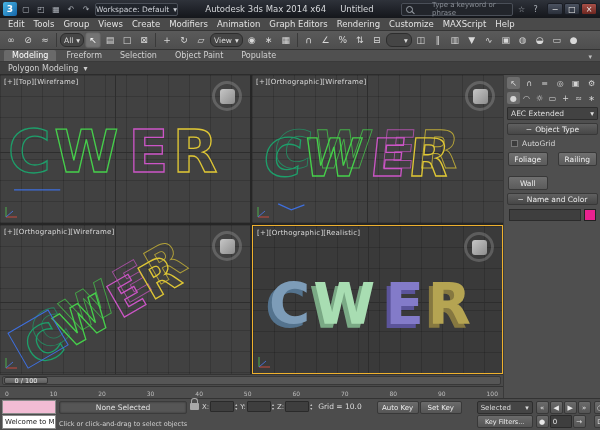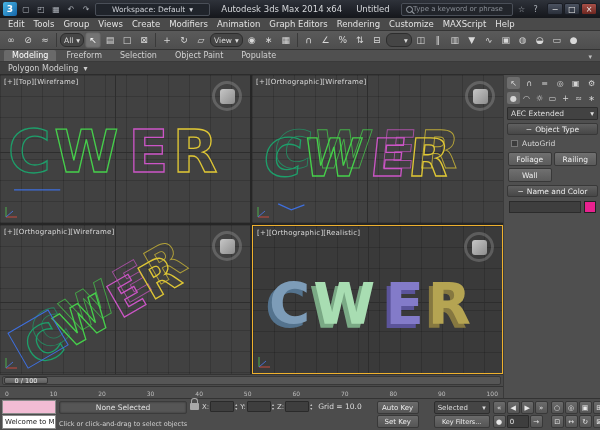--- a/index.html
+++ b/index.html
@@ -3,23 +3,23 @@
 <meta charset="utf-8">
 <style>
 *{margin:0;padding:0;box-sizing:border-box;font-family:"DejaVu Sans",sans-serif}
 html,body{width:600px;height:430px;overflow:hidden;background:#3c3c3c}
 .app{width:600px;height:430px;display:flex;flex-direction:column;background:#4c4c4c}
 
 
 .titlebar{height:18px;background:linear-gradient(#2e323a,#14161b);display:flex;align-items:center;color:#c9ccd1;font-size:8px;padding:0 3px;gap:3px;flex:0 0 auto}
 .logo{width:14px;height:14px;border-radius:2px;background:linear-gradient(135deg,#49b8e8,#1565a8);color:#fff;font-weight:bold;font-size:9px;display:flex;align-items:center;justify-content:center}
 .qa{width:12px;height:12px;display:flex;align-items:center;justify-content:center;color:#aeb3ba;font-size:8px}
-.workspace{height:13px;background:#20242b;border:1px solid #4a4f58;border-radius:2px;display:flex;align-items:center;gap:4px;padding:0 16px;font-size:7.5px;color:#cfd2d8}
+.workspace{height:13px;background:#20242b;border:1px solid #4a4f58;border-radius:2px;display:flex;align-items:center;gap:4px;padding:0 0;font-size:7.5px;color:#cfd2d8}
 .tb-center{flex:1;display:flex;justify-content:center;gap:14px;font-size:8.5px;color:#d6d8db;white-space:nowrap}
-.search{width:112px;height:13px;background:#22252b;border:1px solid #4a4f58;border-radius:2px;display:flex;align-items:center;gap:0;padding:0 4px;color:#8a8f97;font-size:7px}
+.search{width:112px;height:13px;background:#22252b;border:1px solid #4a4f58;border-radius:2px;display:flex;align-items:center;gap:19px;padding:0 4px;color:#8a8f97;font-size:7px}
 .mag{width:7px;height:7px;border:1px solid #9aa0a8;border-radius:50%;position:relative;flex:0 0 auto}
 .mag::after{content:"";position:absolute;width:4px;height:1px;background:#9aa0a8;transform:rotate(45deg);right:-3px;bottom:-1px}
 .tb-ico{width:11px;text-align:center;color:#aeb3ba;font-size:8px}
 .winbtns{display:flex;gap:1px;margin-left:3px}
 .winbtns span{width:16px;height:12px;display:flex;align-items:center;justify-content:center;font-size:8px;color:#e8e8e8;background:linear-gradient(#4b5260,#2a2f3a);border:1px solid #1a1d24;border-radius:2px}
 .winbtns .close{background:linear-gradient(#a85048,#6d2620)}
 
 
 .menubar{height:13px;background:#4a4a4a;border-bottom:1px solid #353535;display:flex;align-items:center;gap:9px;padding:0 8px;font-size:8.5px;color:#e2e2e2;flex:0 0 auto;white-space:nowrap}
 
@@ -59,21 +59,21 @@
 
 
 .cmdpanel{flex:1;background:#4f4f4f;border-left:1px solid #3a3a3a;padding:2px 3px;font-size:8px;color:#ddd;display:flex;flex-direction:column;gap:3px}
 .cp-row{display:flex;justify-content:space-between}
 .cp-ico{width:13px;height:12px;display:flex;align-items:center;justify-content:center;color:#d5d5d5;font-size:8px;border-radius:2px}
 .cp-ico.active{background:#6d6d6d}
 .cp-select{height:13px;background:#424242;border:1px solid #2d2d2d;border-radius:1px;display:flex;align-items:center;justify-content:space-between;padding:0 3px;font-size:7.5px}
 .roll{height:12px;background:linear-gradient(#606060,#474747);border:1px solid #383838;border-radius:2px;display:flex;align-items:center;justify-content:center;gap:3px;font-size:7.5px;color:#ececec}
 .ag-row{display:flex;align-items:center;gap:4px;padding:1px 4px;font-size:7.5px;color:#d8d8d8}
 .chk{width:7px;height:7px;background:#3c3c3c;border:1px solid #777}
-.btn-grid{display:grid;grid-template-columns:1fr 1fr;gap:2px;padding:0 1px}
+.btn-grid{display:grid;grid-template-columns:1fr 1fr;gap:10px;padding:0 1px}
 .cp-btn{height:14px;background:linear-gradient(#707070,#5b5b5b);border:1px solid #383838;border-radius:2px;color:#eee;font-size:7.5px;display:flex;align-items:center;justify-content:center}
 .nc-row{display:flex;gap:3px;align-items:center;padding:1px 2px}
 .nc-field{flex:1;height:12px;background:#3e3e3e;border:1px solid #2b2b2b}
 .swatch{width:12px;height:12px;border:1px solid #222}
 
 
 .statusbar{height:32px;background:#4c4c4c;border-top:1px solid #333;display:flex;align-items:stretch;gap:3px;padding:1px 2px;flex:0 0 auto}
 .mini{width:54px;display:flex;flex-direction:column;gap:1px}
 .ml-pink{flex:1;background:#f2bcd4;border:1px solid #8a8a8a}
 .ml-white{flex:1;background:#fff;border:1px solid #8a8a8a;font-size:7px;color:#222;display:flex;align-items:center;padding:0 2px;white-space:nowrap;overflow:hidden}
@@ -84,21 +84,21 @@
 .lock-i{width:9px;height:7px;background:#a8a8a8;position:relative;display:block;border-radius:1px}
 .lock-i::before{content:"";position:absolute;width:5px;height:5px;border:1px solid #a8a8a8;border-bottom:none;border-radius:3px 3px 0 0;left:1px;top:-5px}
 .xyz-col{display:flex;flex-direction:column;justify-content:space-between;padding:1px 0}
 .xyz-row{display:flex;align-items:center;gap:3px}
 .coord{display:flex;align-items:center;gap:1px}
 .coord label{font-size:7px;color:#d8d8d8}
 .cfield{width:24px;height:11px;background:#3e3e3e;border:1px solid #2a2a2a;border-radius:1px}
 .spin{display:flex;flex-direction:column;font-size:4px;line-height:3.5px;color:#c9c9c9}
 .gridlbl{font-size:7.5px;color:#dedede;margin-left:3px;white-space:nowrap}
 .timetag{font-size:6.5px;color:#cfcfcf;padding-left:60px;white-space:nowrap}
-.anim-col{display:flex;flex-direction:column;justify-content:center;padding:1px 12px;gap:1px}
+.anim-col{display:flex;flex-direction:row;justify-content:center;padding:1px 12px;gap:1px}
 .akbtn{width:42px;height:13px;background:linear-gradient(#6b6b6b,#555);border:1px solid #383838;border-radius:2px;color:#eee;font-size:7px;display:flex;align-items:center;justify-content:center;white-space:nowrap}
 .km-col{display:flex;flex-direction:column;justify-content:space-between;padding:1px 0;gap:1px}
 .kmdd{width:56px;height:13px;background:#454545;border:1px solid #2d2d2d;border-radius:2px;color:#ddd;font-size:7px;display:flex;align-items:center;justify-content:space-between;padding:0 3px;white-space:nowrap}
 .kfbtn{width:56px;height:13px;background:linear-gradient(#6b6b6b,#555);border:1px solid #383838;border-radius:2px;color:#eee;font-size:6.5px;display:flex;align-items:center;justify-content:center;white-space:nowrap}
 .pb-col{display:flex;flex-direction:column;justify-content:space-between;padding:1px 0;gap:1px}
 .pb-row{display:flex;gap:1px}
 .pbtn{width:13px;height:13px;background:linear-gradient(#6b6b6b,#555);border:1px solid #383838;border-radius:2px;color:#e8e8e8;font-size:7px;display:flex;align-items:center;justify-content:center}
 .framef{width:22px;height:13px;background:#3e3e3e;border:1px solid #2a2a2a;border-radius:1px;color:#e8e8e8;font-size:7px;display:flex;align-items:center;padding:0 2px}
 .nav-col{display:flex;flex-direction:column;justify-content:space-between;padding:1px 0;gap:1px;margin-left:auto}
 </style>

